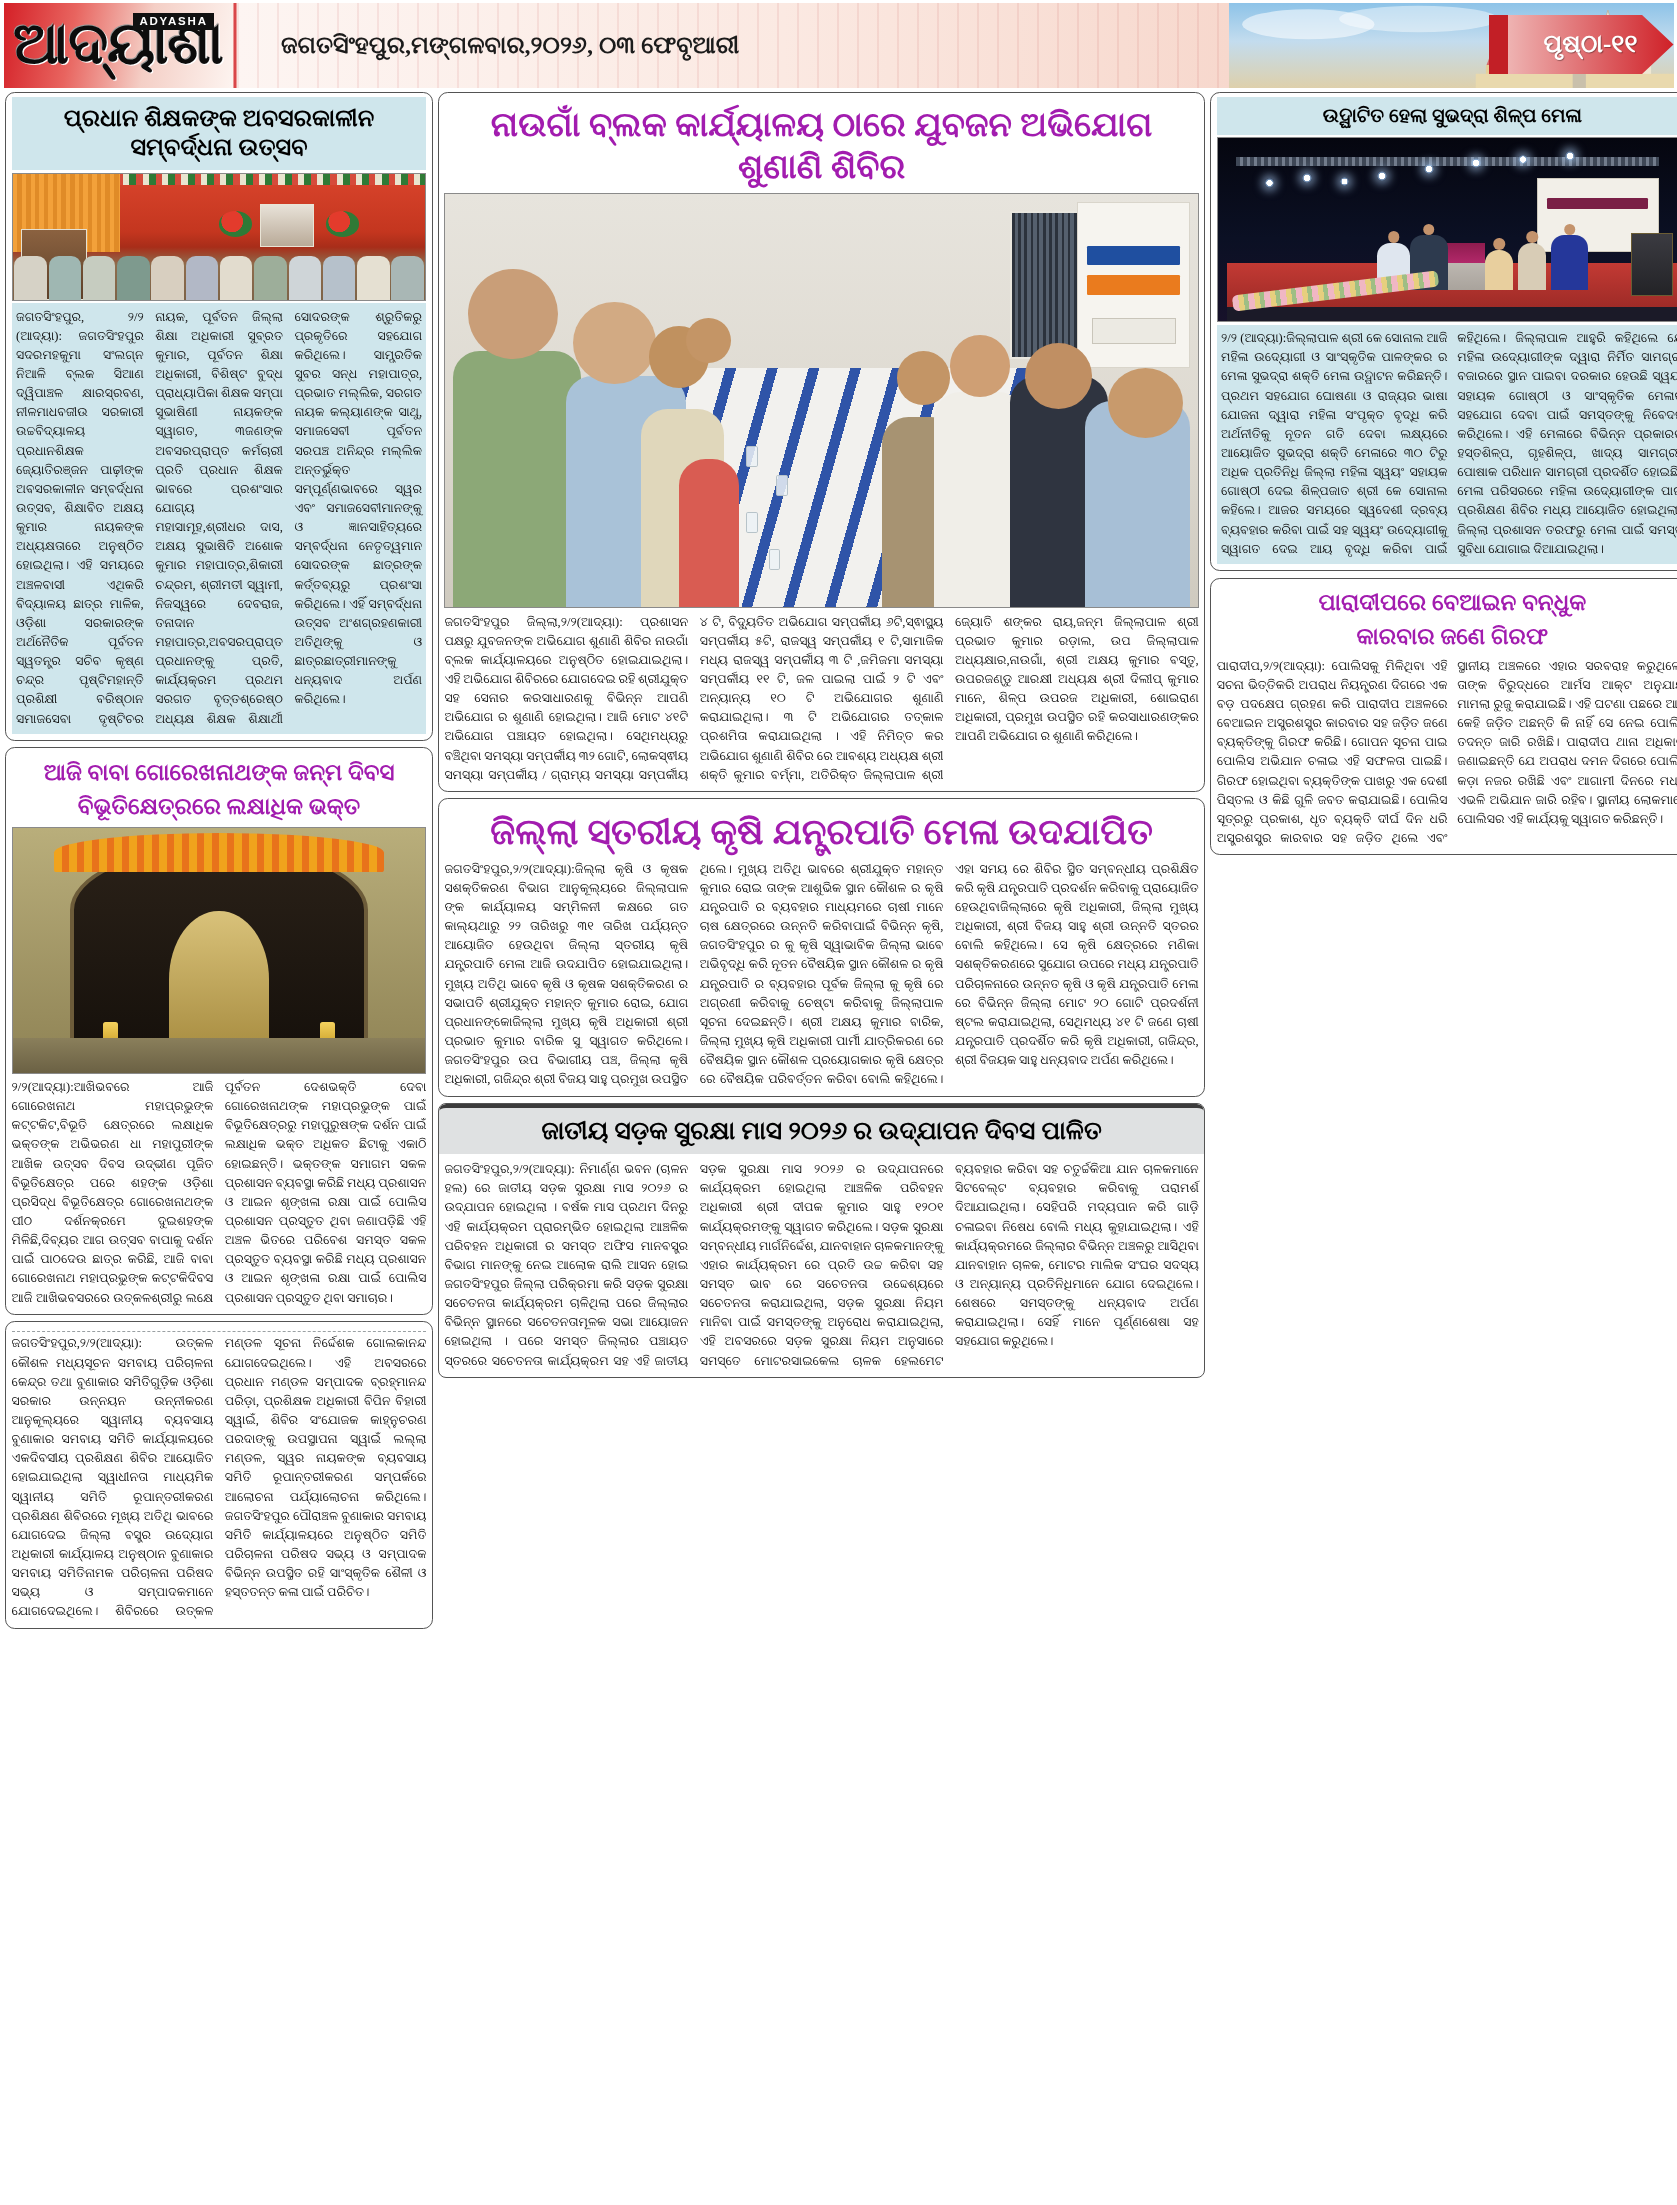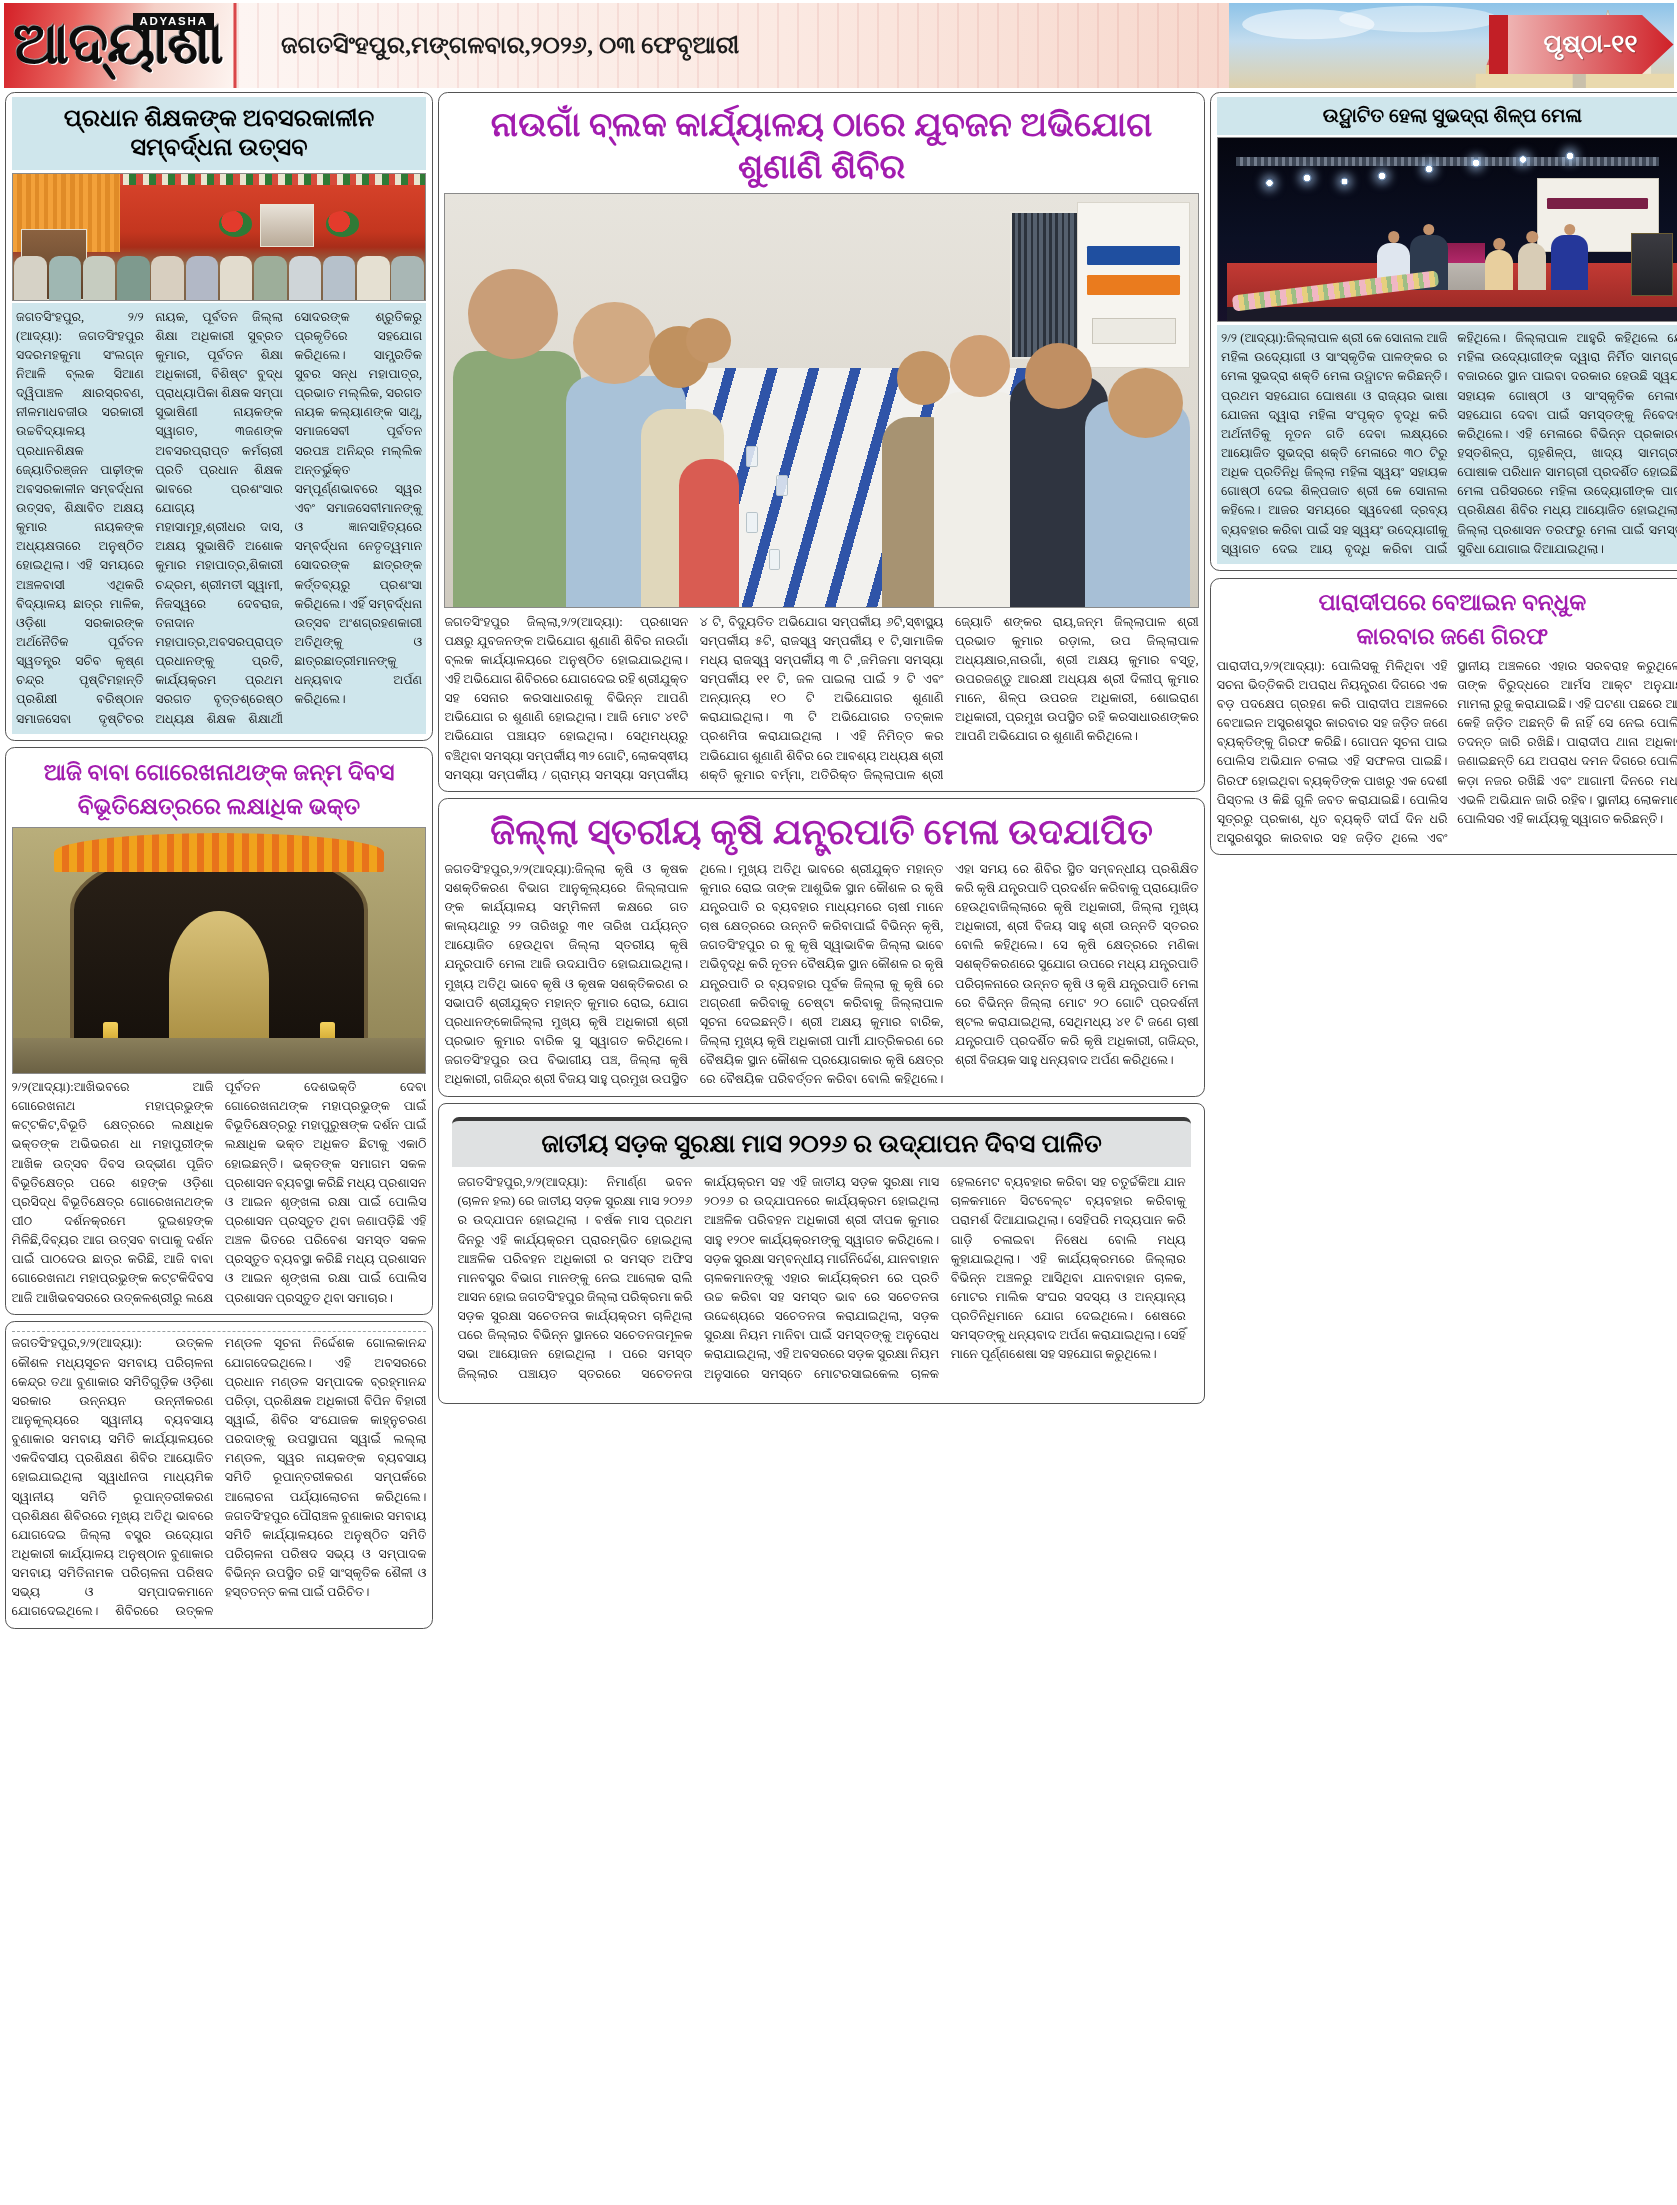--- a/index.html
+++ b/index.html
@@ -531,21 +531,21 @@
         </div>
         <div class="spacer-10"></div>
         <div class="body-txt cols3">ଜଗତସିଂହପୁର ଜିଲ୍ଲା,୨/୨(ଆଦ୍ୟା): ପ୍ରଶାସନ ପକ୍ଷରୁ ଯୁବଜନଙ୍କ ଅଭିଯୋଗ ଶୁଣାଣି ଶିବିର ନାଉଗାଁ ବ୍ଲକ କାର୍ଯ୍ୟାଳୟରେ ଅନୁଷ୍ଠିତ ହୋଇଯାଇଥିଲା। ଏହି ଅଭିଯୋଗ ଶିବିରରେ ଯୋଗଦେଇ ରହି ଶ୍ରୀଯୁକ୍ତ ସହ ସେନାର କରସାଧାରଣକୁ ବିଭିନ୍ନ ଆପଣି ଅଭିଯୋଗ ର ଶୁଣାଣି ହୋଇଥିଲା। ଆଜି ମୋଟ ୪୧ଟି ଅଭିଯୋଗ ପଞ୍ଚାୟତ ହୋଇଥିଲା। ସେଥିମଧ୍ୟରୁ ବଞ୍ଚିଥିବା ସମସ୍ୟା ସମ୍ପର୍କୀୟ ୩୨ ଗୋଟି, ଲୋକସ୍ଵୀୟ ସମସ୍ୟା ସମ୍ପର୍କୀୟ / ଗ୍ରାମ୍ୟ ସମସ୍ୟା ସମ୍ପର୍କୀୟ ୪ ଟି, ବିଦ୍ୟୁତିତ ଅଭିଯୋଗ ସମ୍ପର୍କୀୟ ୬ଟି,ସ୍ଵାସ୍ଥ୍ୟ ସମ୍ପର୍କୀୟ ୫ଟି, ରାଜସ୍ୱ ସମ୍ପର୍କୀୟ ୧ ଟି,ସାମାଜିକ ମଧ୍ୟ ରାଜସ୍ୱ ସମ୍ପର୍କୀୟ ୩ ଟି ,ଜମିଜମା ସମସ୍ୟା ସମ୍ପର୍କୀୟ ୧୧ ଟି, ଜଳ ପାଇଲା ପାଇଁ ୨ ଟି ଏବଂ ଅନ୍ୟାନ୍ୟ ୧୦ ଟି ଅଭିଯୋଗର ଶୁଣାଣି କରାଯାଇଥିଲା। ୩ ଟି ଅଭିଯୋଗର ତତ୍କାଳ ପ୍ରଶମିତା କରାଯାଇଥିଲା । ଏହି ନିମିତ୍ତ କର ଅଭିଯୋଗ ଶୁଣାଣି ଶିବିର ରେ ଆବଶ୍ୟ ଅଧ୍ୟକ୍ଷ ଶ୍ରୀ ଶକ୍ତି କୁମାର ବର୍ମ୍ମା, ଅତିରିକ୍ତ ଜିଲ୍ଲାପାଳ ଶ୍ରୀ ଜ୍ୟୋତି ଶଙ୍କର ରାୟ,ଜନ୍ମ ଜିଲ୍ଲାପାଳ ଶ୍ରୀ ପ୍ରଭାତ କୁମାର ରଡ଼ାଲ, ଉପ ଜିଲ୍ଲାପାଳ ଅଧ୍ୟକ୍ଷାର,ନାଉଗାଁ, ଶ୍ରୀ ଅକ୍ଷୟ କୁମାର ବସ୍ତୁ, ଉପରଜଣ୍ଡୁ ଆରକ୍ଷୀ ଅଧ୍ୟକ୍ଷ ଶ୍ରୀ ଦିଲୀପ୍ କୁମାର ମାନେ, ଶିଳ୍ପ ଉପରଜ ଅଧିକାରୀ, ଶୋଇରାଣ ଅଧିକାରୀ, ପ୍ରମୁଖ ଉପସ୍ଥିତ ରହି କରସାଧାରଣଙ୍କର ଆପଣି ଅଭିଯୋଗ ର ଶୁଣାଣି କରିଥିଲେ।</div>
       </div>
 
       <div class="card">
         <div class="hl-plain s-lg">ଜିଲ୍ଲା ସ୍ତରୀୟ କୃଷି ଯନ୍ତ୍ରପାତି ମେଳା ଉଦଯାପିତ</div>
         <div class="body-txt cols3">ଜଗତସିଂହପୁର,୨/୨(ଆଦ୍ୟା):ଜିଲ୍ଲା କୃଷି ଓ କୃଷକ ସଶକ୍ତିକରଣ ବିଭାଗ ଆନୁକୂଲ୍ୟରେ ଜିଲ୍ଲାପାଳ ଙ୍କ କାର୍ଯ୍ୟାଳୟ ସମ୍ମିଳନୀ କକ୍ଷରେ ଗତ କାଲ୍ୟଥାରୁ ୨୨ ତାରିଖରୁ ୩୧ ତାରିଖ ପର୍ଯ୍ୟନ୍ତ ଆୟୋଜିତ ହେଉଥିବା ଜିଲ୍ଲା ସ୍ତରୀୟ କୃଷି ଯନ୍ତ୍ରପାତି ମେଳା ଆଜି ଉଦଯାପିତ ହୋଇଯାଇଥିଲା। ମୁଖ୍ୟ ଅତିଥି ଭାବେ କୃଷି ଓ କୃଷକ ସଶକ୍ତିକରଣ ର ସଭାପତି ଶ୍ରୀଯୁକ୍ତ ମହାନ୍ତ କୁମାର ରୋଇ, ଯୋଗ ପ୍ରଧାନଙ୍କୋଜିଲ୍ଲା ମୁଖ୍ୟ କୃଷି ଅଧିକାରୀ ଶ୍ରୀ ପ୍ରଭାତ କୁମାର ବାରିକ ସୁ ସ୍ୱାଗତ କରିଥିଲେ। ଜଗତସିଂହପୁର ଉପ ବିଭାଗୀୟ ପଞ୍ଚ, ଜିଲ୍ଲା କୃଷି ଅଧିକାରୀ, ଗଜିନ୍ଦ୍ର ଶ୍ରୀ ବିଜୟ ସାହୁ ପ୍ରମୁଖ ଉପସ୍ଥିତ ଥିଲେ। ମୁଖ୍ୟ ଅତିଥି ଭାବରେ ଶ୍ରୀଯୁକ୍ତ ମହାନ୍ତ କୁମାର ରୋଇ ତାଙ୍କ ଆଶୁଭିକ ସ୍ଥାନ କୌଶଳ ର କୃଷି ଯନ୍ତ୍ରପାତି ର ବ୍ୟବହାର ମାଧ୍ୟମରେ ଚାଷୀ ମାନେ ଚାଷ କ୍ଷେତ୍ରରେ ଉନ୍ନତି କରିବାପାଇଁ ବିଭିନ୍ନ କୃଷି, ଜଗତସିଂହପୁର ର କୁ କୃଷି ସ୍ୱାଭାବିକ ଜିଲ୍ଲା ଭାବେ ଅଭିବୃଦ୍ଧି କରି ନୂତନ ବୈଷୟିକ ସ୍ଥାନ କୌଶଳ ର କୃଷି ଯନ୍ତ୍ରପାତି ର ବ୍ୟବହାର ପୂର୍ବକ ଜିଲ୍ଲା କୁ କୃଷି ରେ ଅଗ୍ରଣୀ କରିବାକୁ ଚେଷ୍ଟା କରିବାକୁ ଜିଲ୍ଲାପାଳ ସୂଚନା ଦେଇଛନ୍ତି। ଶ୍ରୀ ଅକ୍ଷୟ କୁମାର ବାରିକ, ଜିଲ୍ଲା ମୁଖ୍ୟ କୃଷି ଅଧିକାରୀ ପାର୍ମୀ ଯାତ୍ରିକରଣ ରେ ବୈଷୟିକ ସ୍ଥାନ କୌଶଳ ପ୍ରୟୋଗକାର କୃଷି କ୍ଷେତ୍ର ରେ ବୈଷୟିକ ପରିବର୍ତ୍ତନ କରିବା ବୋଲି କହିଥିଲେ। ଏହା ସମୟ ରେ ଶିବିର ସ୍ଥିତ ସମ୍ବନ୍ଧୀୟ ପ୍ରଶିକ୍ଷିତ କରି କୃଷି ଯନ୍ତ୍ରପାତି ପ୍ରଦର୍ଶନ କରିବାକୁ ପ୍ରାୟୋଜିତ ହେଉଥିବାଜିଲ୍ଲାରେ କୃଷି ଅଧିକାରୀ, ଜିଲ୍ଲା ମୁଖ୍ୟ ଅଧିକାରୀ, ଶ୍ରୀ ବିଜୟ ସାହୁ ଶ୍ରୀ ଉନ୍ନତି ସ୍ତରର ବୋଲି କହିଥିଲେ। ସେ କୃଷି କ୍ଷେତ୍ରରେ ମଣିକା ସଶକ୍ତିକରଣରେ ସୁଯୋଗ ଉପରେ ମଧ୍ୟ ଯନ୍ତ୍ରପାତି ପରିଚାଳନାରେ ଉନ୍ନତ କୃଷି ଓ କୃଷି ଯନ୍ତ୍ରପାତି ମେଳା ରେ ବିଭିନ୍ନ ଜିଲ୍ଲା ମୋଟ ୨୦ ଗୋଟି ପ୍ରଦର୍ଶନୀ ଷ୍ଟଲ କରାଯାଇଥିଲା, ସେଥିମଧ୍ୟ ୪୧ ଟି ଜଣେ ଚାଷୀ ଯନ୍ତ୍ରପାତି ପ୍ରଦର୍ଶିତ କରି କୃଷି ଅଧିକାରୀ, ଗଜିନ୍ଦ୍ର, ଶ୍ରୀ ବିଜୟକ ସାହୁ ଧନ୍ୟବାଦ ଅର୍ପଣ କରିଥିଲେ।</div>
       </div>
 
-      <div class="card plain" style="padding:13px; border:0.9px solid #545454">
+      <div class="card plain" style="padding:0; border:0.9px solid #545454">
         <div class="hl-grey">ଜାତୀୟ ସଡ଼କ ସୁରକ୍ଷା ମାସ ୨୦୨୬ ର ଉଦ୍ଯାପନ ଦିବସ ପାଳିତ</div>
         <div class="body-txt cols3" style="padding:6.2px 5.3px 6.2px 5.3px">ଜଗତସିଂହପୁର,୨/୨(ଆଦ୍ୟା): ନିମାର୍ଣ୍ଣ ଭବନ (ଚାଳନ ହଲ) ରେ ଜାତୀୟ ସଡ଼କ ସୁରକ୍ଷା ମାସ ୨୦୨୬ ର ଉଦ୍ଯାପନ ହୋଇଥିଲା । ବର୍ଷକ ମାସ ପ୍ରଥମ ଦିନରୁ ଏହି କାର୍ଯ୍ୟକ୍ରମ ପ୍ରାରମ୍ଭିତ ହୋଇଥିଲା ଆଞ୍ଚଳିକ ପରିବହନ ଅଧିକାରୀ ର ସମସ୍ତ ଅଫିସ ମାନବସ୍ତ୍ର ବିଭାଗ ମାନଙ୍କୁ ନେଇ ଆଲୋକ ରାଲି ଆସନ ହୋଇ ଜଗତସିଂହପୁର ଜିଲ୍ଲା ପରିକ୍ରମା କରି ସଡ଼କ ସୁରକ୍ଷା ସଚେତନତା କାର୍ଯ୍ୟକ୍ରମ ଚାଳିଥିଲା ପରେ ଜିଲ୍ଲାର ବିଭିନ୍ନ ସ୍ଥାନରେ ସଚେତନତାମୂଳକ ସଭା ଆୟୋଜନ ହୋଇଥିଲା । ପରେ ସମସ୍ତ ଜିଲ୍ଲାର ପଞ୍ଚାୟତ ସ୍ତରରେ ସଚେତନତା କାର୍ଯ୍ୟକ୍ରମ ସହ ଏହି ଜାତୀୟ ସଡ଼କ ସୁରକ୍ଷା ମାସ ୨୦୨୬ ର ଉଦ୍ଯାପନରେ କାର୍ଯ୍ୟକ୍ରମ ହୋଇଥିଲା ଆଞ୍ଚଳିକ ପରିବହନ ଅଧିକାରୀ ଶ୍ରୀ ଦୀପକ କୁମାର ସାହୁ ୧୨୦୧ କାର୍ଯ୍ୟକ୍ରମଙ୍କୁ ସ୍ୱାଗତ କରିଥିଲେ। ସଡ଼କ ସୁରକ୍ଷା ସମ୍ବନ୍ଧୀୟ ମାର୍ଗନିର୍ଦ୍ଦେଶ, ଯାନବାହାନ ଚାଳକମାନଙ୍କୁ ଏହାର କାର୍ଯ୍ୟକ୍ରମ ରେ ପ୍ରତି ଉଚ୍ଚ କରିବା ସହ ସମସ୍ତ ଭାବ ରେ ସଚେତନତା ଉଦ୍ଦେଶ୍ୟରେ ସଚେତନତା କରାଯାଇଥିଲା, ସଡ଼କ ସୁରକ୍ଷା ନିୟମ ମାନିବା ପାଇଁ ସମସ୍ତଙ୍କୁ ଅନୁରୋଧ କରାଯାଇଥିଲା, ଏହି ଅବସରରେ ସଡ଼କ ସୁରକ୍ଷା ନିୟମ ଅନୁସାରେ ସମସ୍ତେ ମୋଟରସାଇକେଲ ଚାଳକ ହେଲମେଟ ବ୍ୟବହାର କରିବା ସହ ଚତୁର୍ଚ୍ଚକିଆ ଯାନ ଚାଳକମାନେ ସିଟବେଲ୍ଟ ବ୍ୟବହାର କରିବାକୁ ପରାମର୍ଶ ଦିଆଯାଇଥିଲା। ସେହିପରି ମଦ୍ୟପାନ କରି ଗାଡ଼ି ଚଳାଇବା ନିଷେଧ ବୋଲି ମଧ୍ୟ କୁହାଯାଇଥିଲା। ଏହି କାର୍ଯ୍ୟକ୍ରମରେ ଜିଲ୍ଲାର ବିଭିନ୍ନ ଅଞ୍ଚଳରୁ ଆସିଥିବା ଯାନବାହାନ ଚାଳକ, ମୋଟର ମାଲିକ ସଂଘର ସଦସ୍ୟ ଓ ଅନ୍ୟାନ୍ୟ ପ୍ରତିନିଧିମାନେ ଯୋଗ ଦେଇଥିଲେ। ଶେଷରେ ସମସ୍ତଙ୍କୁ ଧନ୍ୟବାଦ ଅର୍ପଣ କରାଯାଇଥିଲା। ସେହିଁ ମାନେ ପୂର୍ଣ୍ଣଶେଷା ସହ ସହଯୋଗ କରୁଥିଲେ।</div>
       </div>
 
     </div>
 
     <div class="col-right">
 
       <div class="card">
         <div class="hl-blue" style="font-size:19.4px">ଉଦ୍ଘାଟିତ ହେଲା ସୁଭଦ୍ରା ଶିଳ୍ପ ମେଳା</div>

